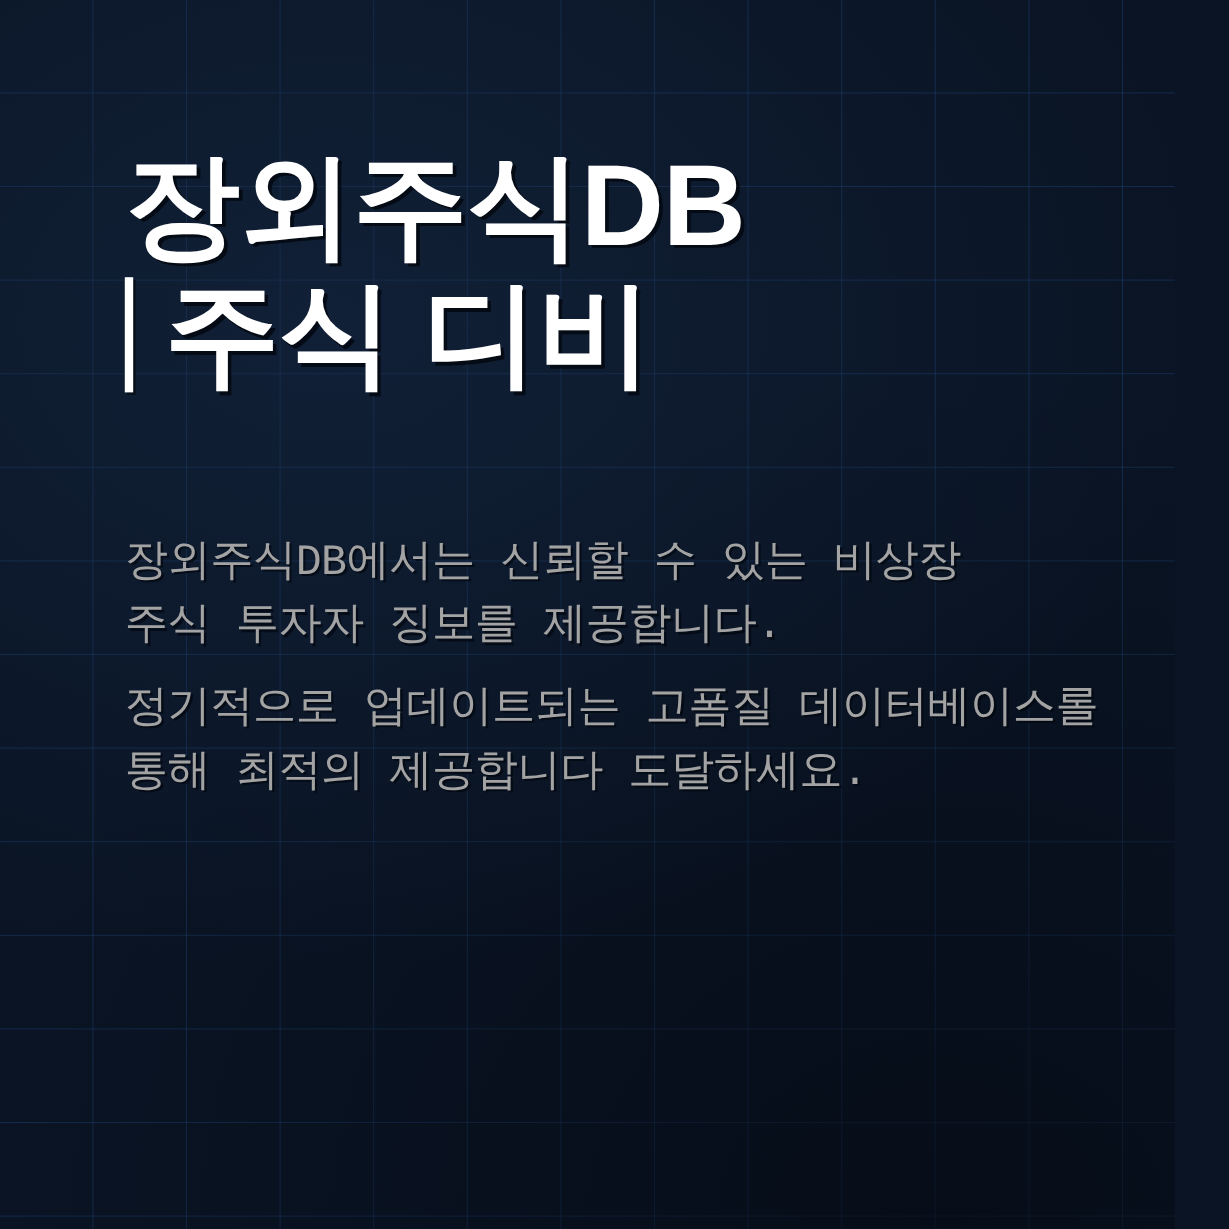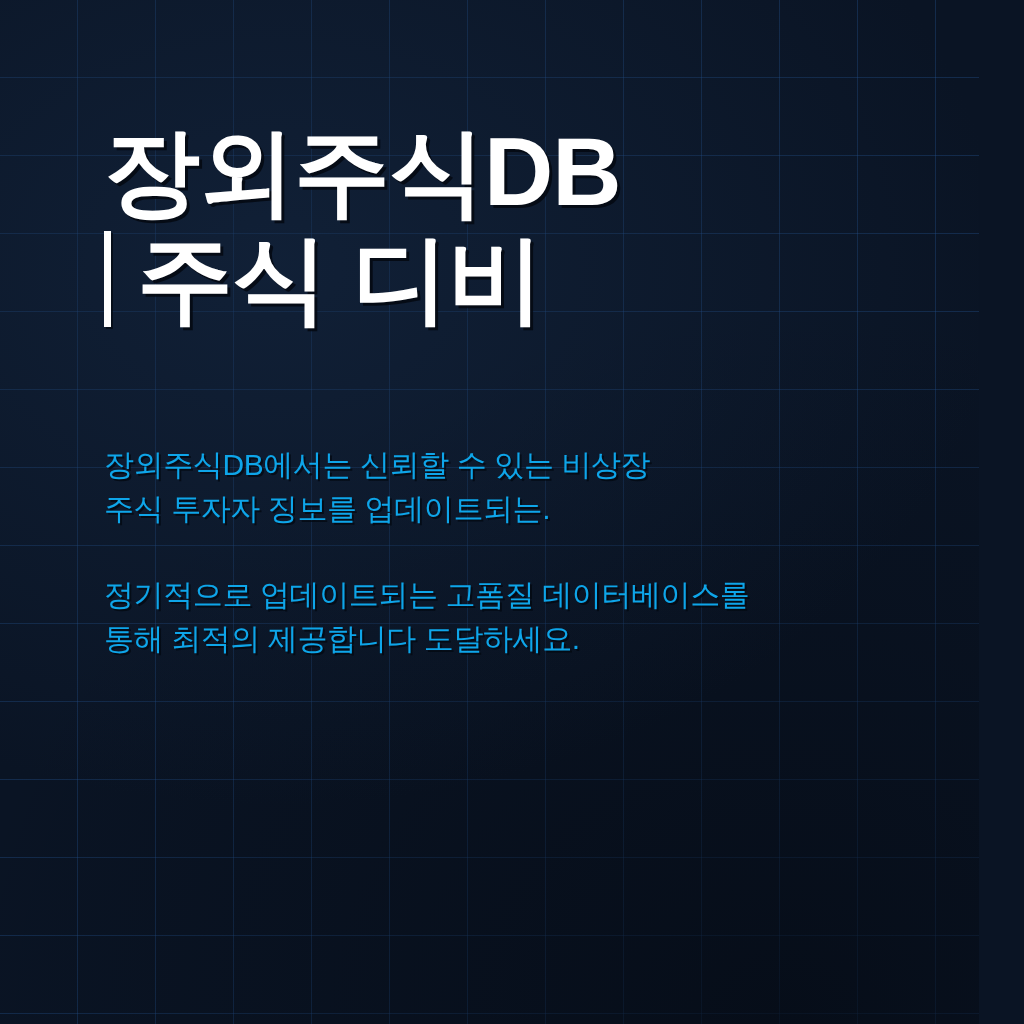--- a/index.html
+++ b/index.html
@@ -99,36 +99,37 @@
 
   
   .body-copy {
     position: absolute;
     left: 104px;
     top: 443px;
     width: 880px;
   }
 
   .paragraph {
-    color: #0ea5e9;
-    font-size: 30px;
+    color: #a3a3a3;
+    font-size: 36px;
     font-weight: 500;
     line-height: 1.47;
     letter-spacing: -0.4px;
     text-shadow: 2px 2px 0 rgba(3, 8, 16, 0.75);
     margin: 0;
+    font-family: Liberation Mono, monospace;
   }
 
   .paragraph .pline {
     display: block;
     white-space: nowrap;
   }
 
   .paragraph + .paragraph {
-    margin-top: 42px;
+    margin-top: 16px;
   }
 </style>
 </head>
 <body>
 
 <div id="poster">
 
   <div id="grid-bg"></div>
   <div id="vignette"></div>
 
@@ -139,21 +140,21 @@
       <div class="headline-line2">
         <span class="headline-rule"></span>
         <span class="headline-line2-text">주식 디비</span>
       </div>
     </div>
 
     <div class="body-copy">
 
       <p class="paragraph">
         <span class="pline">장외주식DB에서는 신뢰할 수 있는 비상장</span>
-        <span class="pline">주식 투자자 징보를 업데이트되는.</span>
+        <span class="pline">주식 투자자 징보를 제공합니다.</span>
       </p>
 
       <p class="paragraph">
         <span class="pline">정기적으로 업데이트되는 고폼질 데이터베이스롤</span>
         <span class="pline">통해 최적의 제공합니다 도달하세요.</span>
       </p>
 
 
     </div>
 

